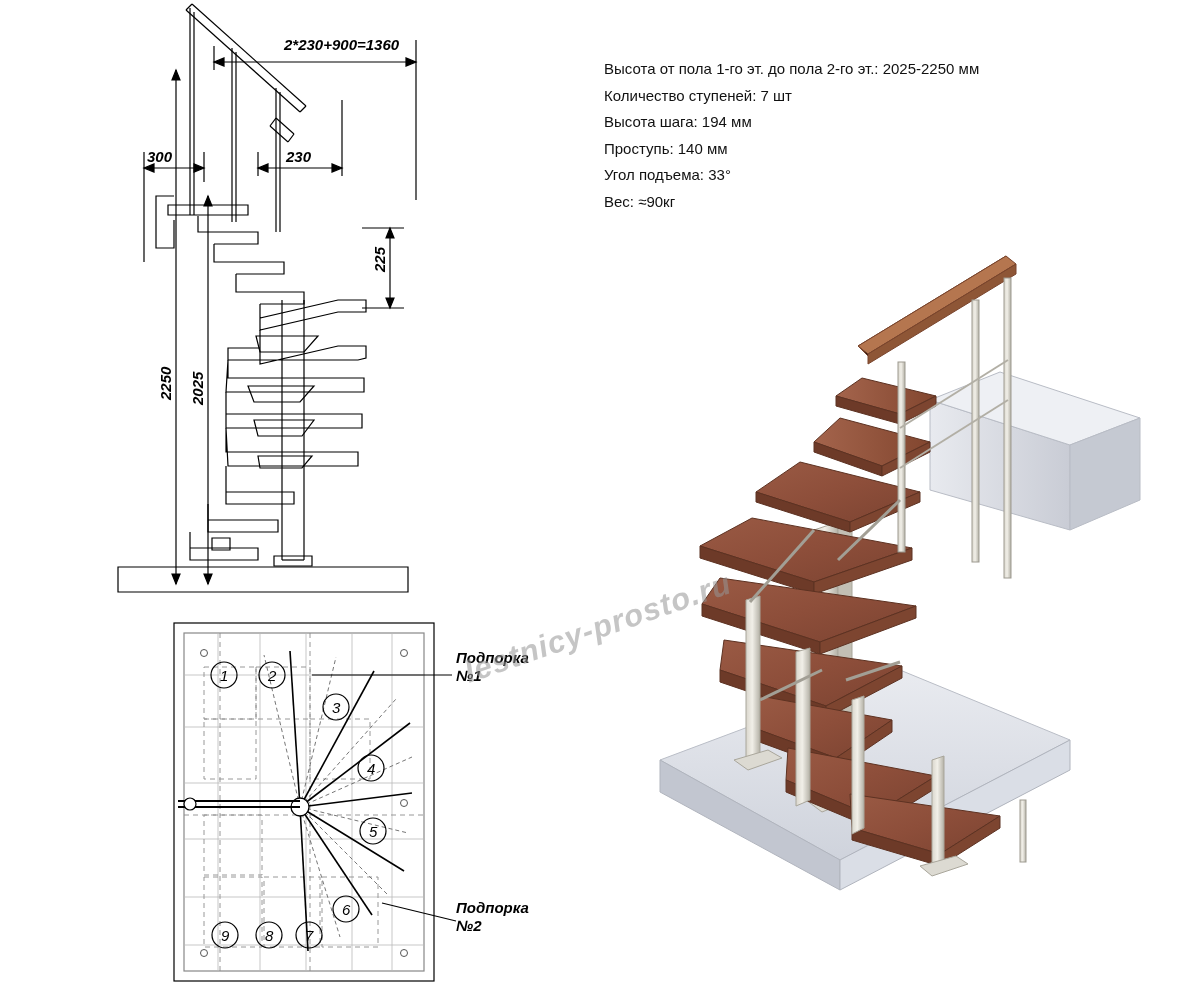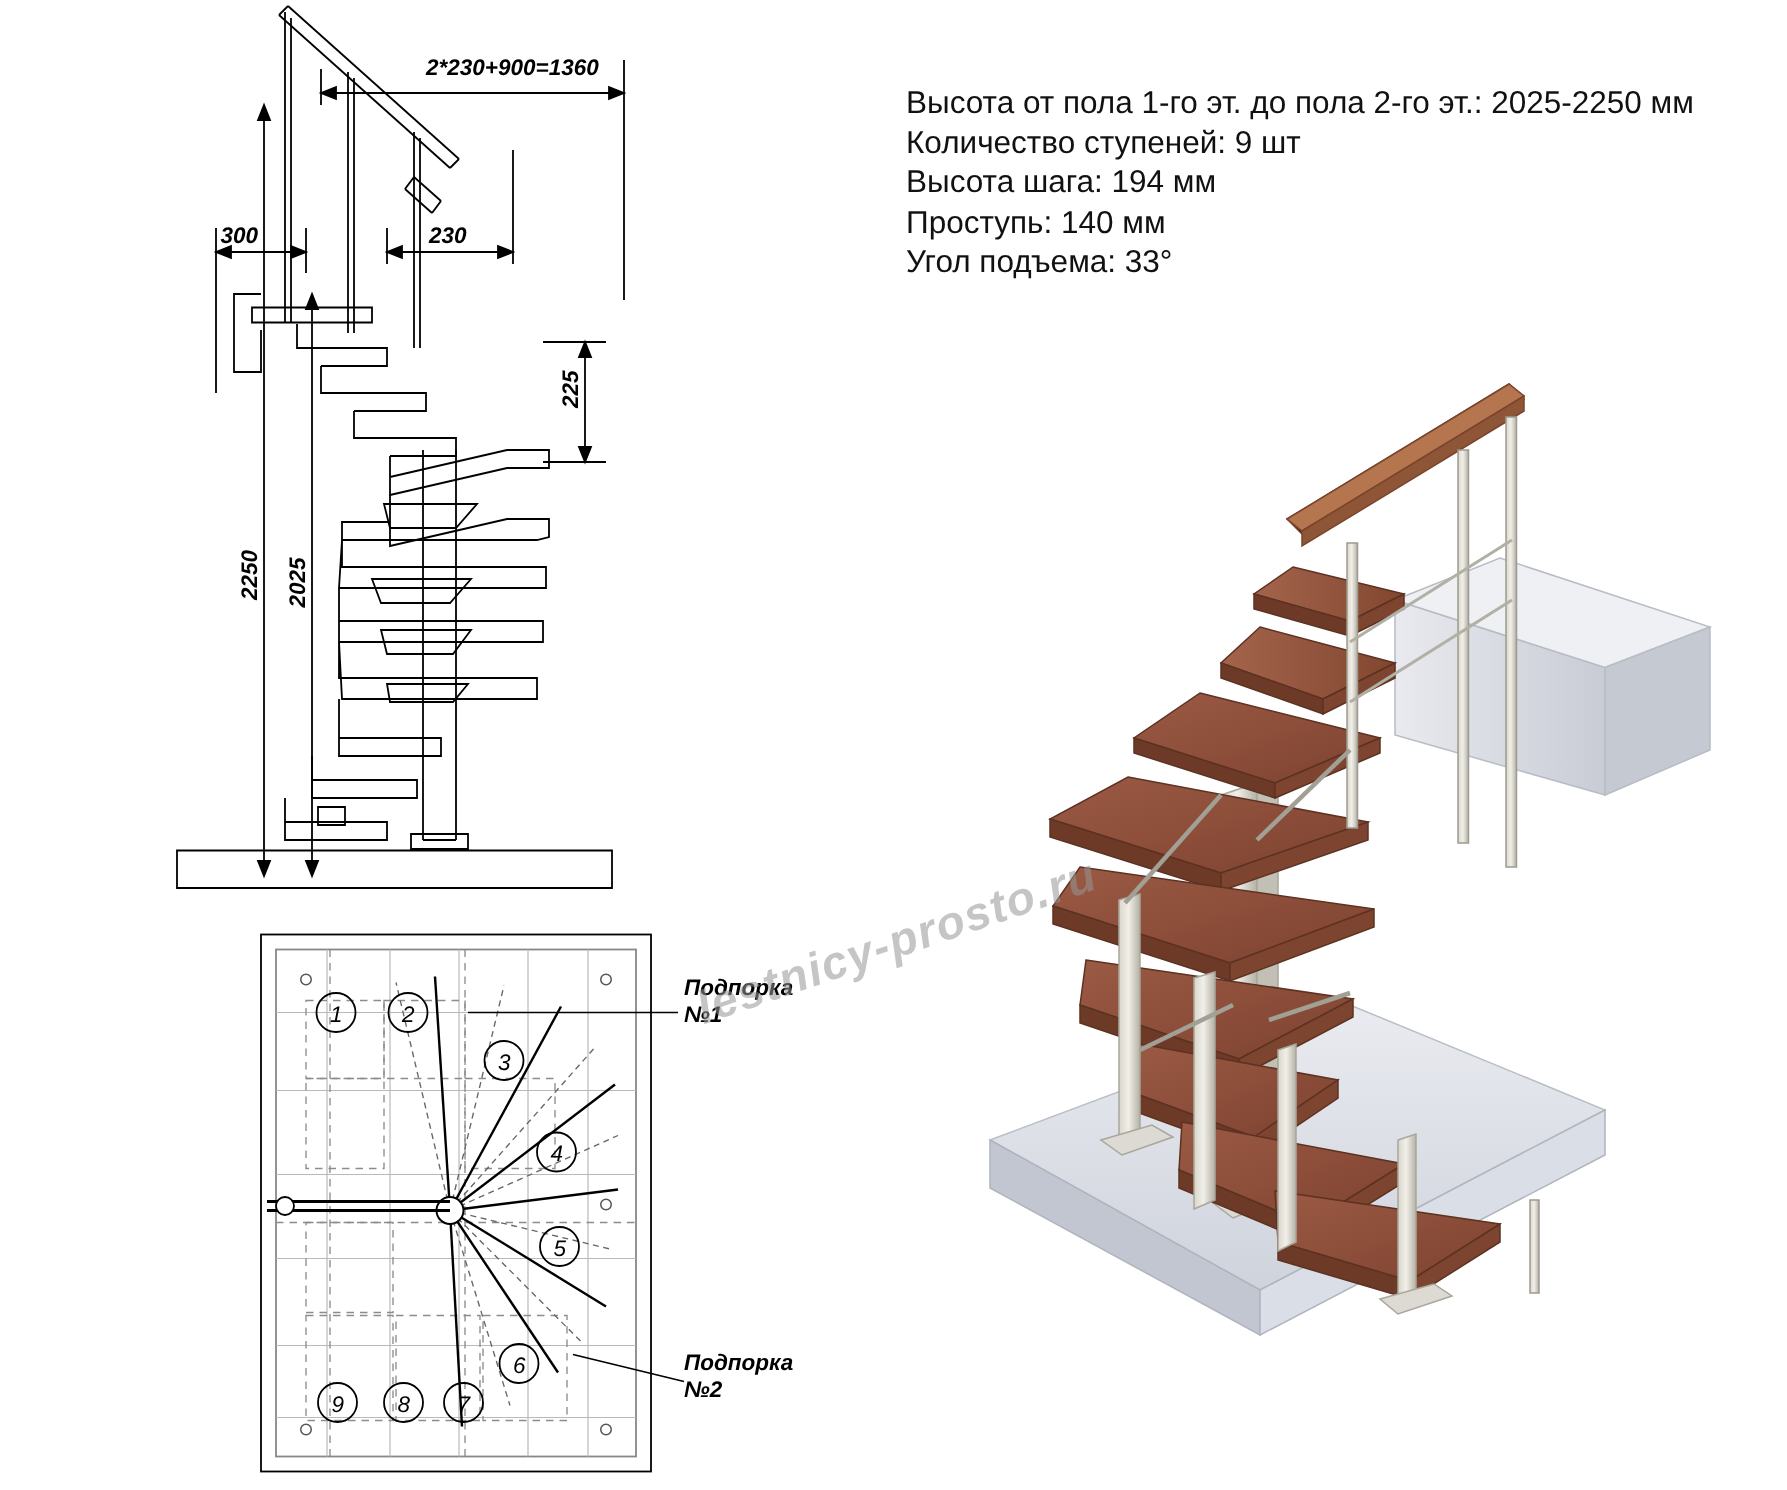--- a/index.html
+++ b/index.html
@@ -22,21 +22,21 @@
   }
 
   
   .specs {
     position: absolute;
     left: 604px;
     top: 56px;
     width: 540px;
   }
   .specs .spec-line {
-    font-size: 21px;
+    font-size: 15px;
     color: #111111;
     line-height: 26.5px;
     white-space: nowrap;
     font-family: "Liberation Sans", sans-serif;
   }
 
   
   .svg-holder { position: absolute; }
   #elevation-drawing { left: 108px; top: 0px; width: 470px; height: 610px; }
   #plan-drawing { left: 160px; top: 615px; width: 420px; height: 375px; }
@@ -88,24 +88,25 @@
     fill: #000000;
   }
 </style>
 </head>
 <body>
 
 <div class="page">
 
   <div class="specs">
     <div class="spec-line">Высота от пола 1-го эт. до пола 2-го эт.: 2025-2250 мм</div>
-    <div class="spec-line">Количество ступеней: 9 шт</div>
+    <div class="spec-line">Количество ступеней: 7 шт</div>
     <div class="spec-line">Высота шага: 194 мм</div>
     <div class="spec-line">Проступь: 140 мм</div>
     <div class="spec-line">Угол подъема: 33°</div>
+    <div class="spec-line">Вес: ≈90кг</div>
   </div>
 
   <div class="svg-holder" id="elevation-drawing">
     <svg width="470" height="610" viewBox="0 0 470 610" xmlns="http://www.w3.org/2000/svg">
       <g stroke="#000000" fill="none" stroke-width="1.2">
 
         <line x1="78" y1="10" x2="192" y2="112"></line>
         <line x1="84" y1="4" x2="198" y2="106"></line>
         <line x1="78" y1="10" x2="84" y2="4"></line>
         <line x1="192" y1="112" x2="198" y2="106"></line>

